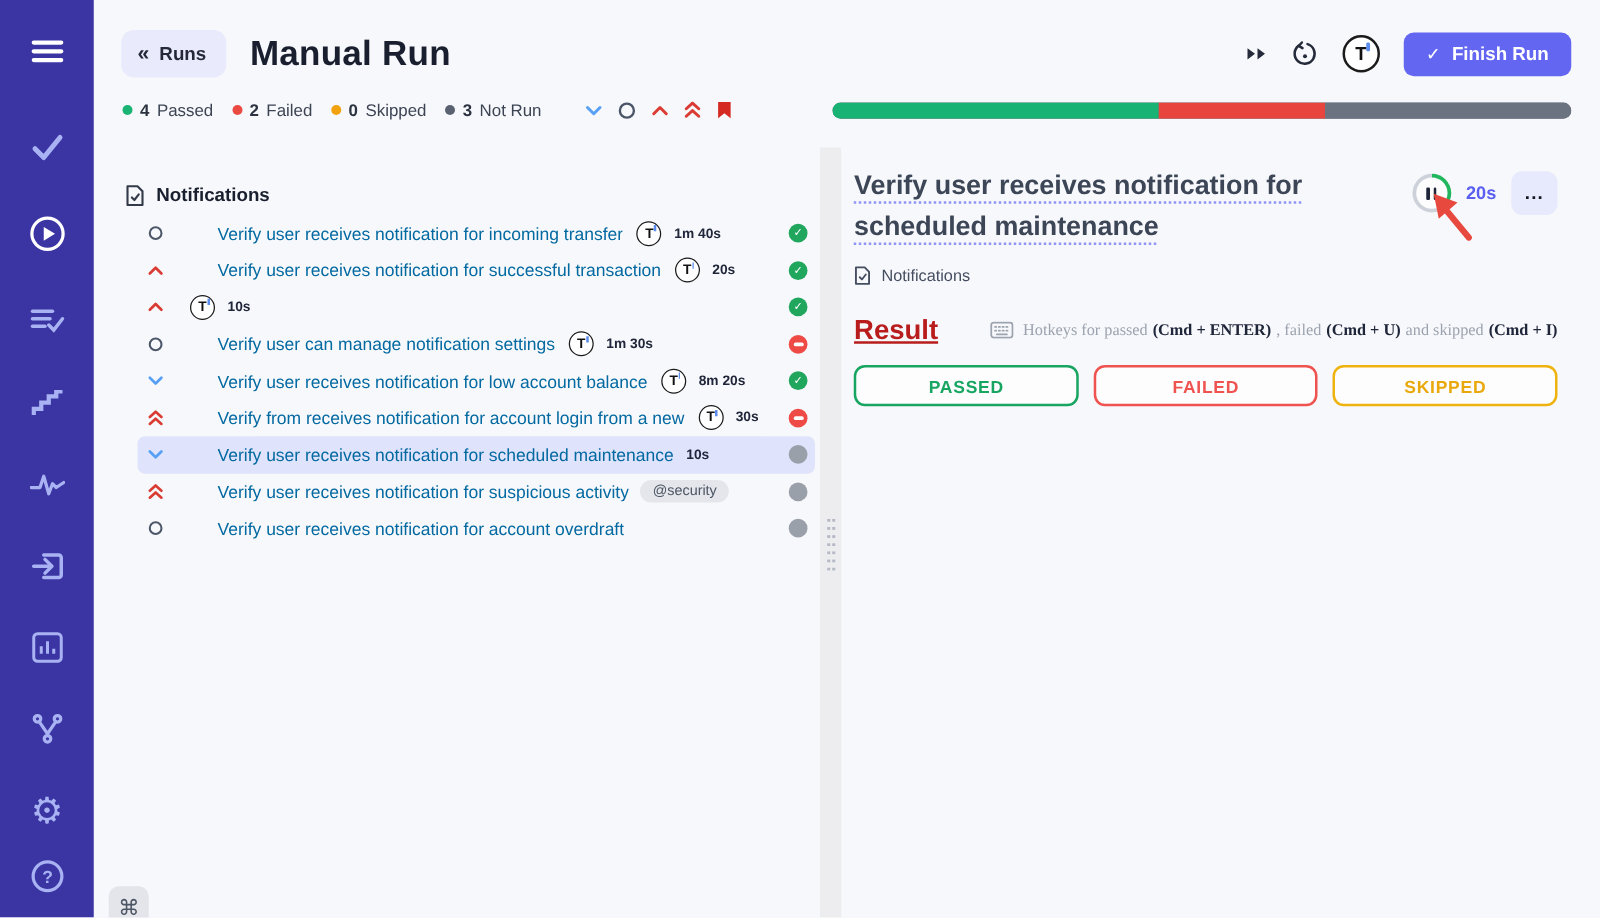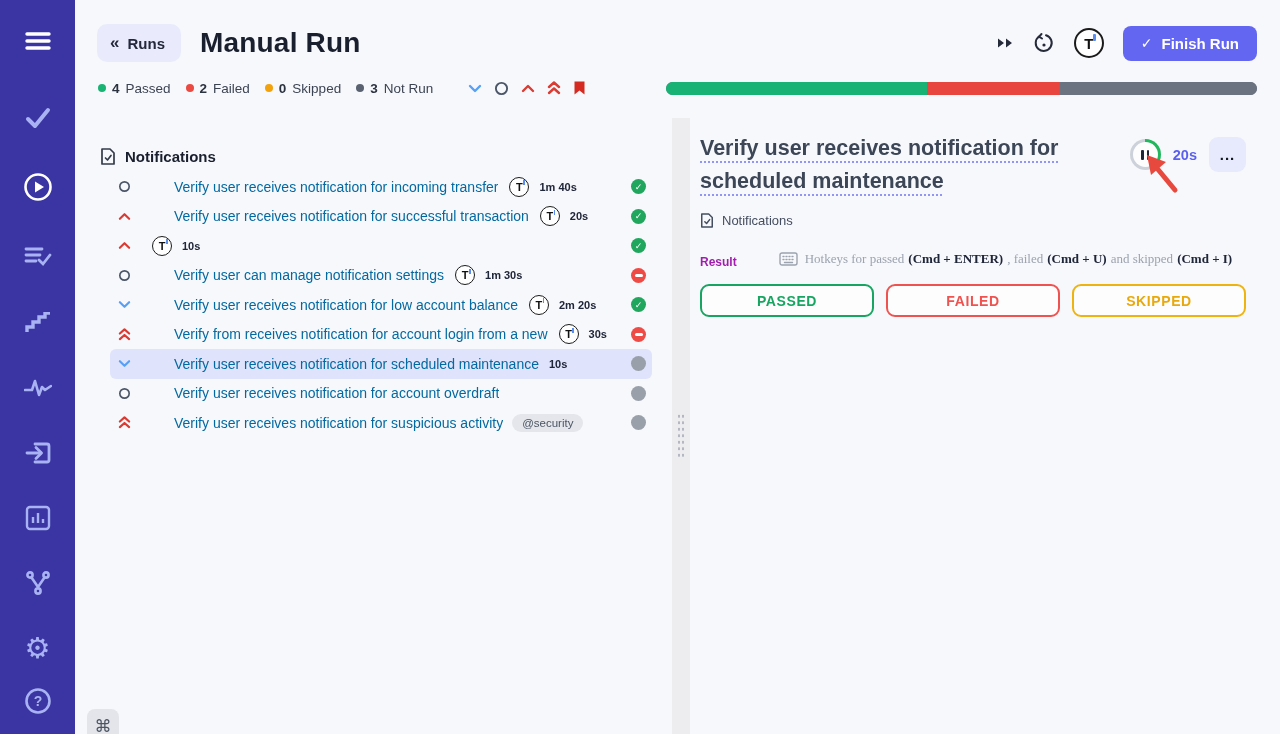--- a/index.html
+++ b/index.html
@@ -148,21 +148,21 @@
   .timer-label { font-size:14.5px; font-weight:700; color:#5a5ff1; }
   .more-btn {
     width:37px; height:35px; border:none; border-radius:9px; background:#e7e9fc; cursor:pointer;
     font-size:15px; font-weight:700; color:#14181f; letter-spacing:1px; line-height:10px;
   }
   .annotation-arrow { position:absolute; top:36px; right:96px; pointer-events:none; }
 
   .breadcrumb { display:flex; align-items:center; gap:8px; margin-top:14px; color:#454d60; font-size:13px; }
 
   .result-row { display:flex; align-items:baseline; margin-top:22px; }
-  .result-heading { font-size:12px; font-weight:700; color:#a21caf; }
+  .result-heading { font-size:22px; font-weight:700; color:#b91c1c;text-decoration:underline; }
   .hotkeys { margin-left:42px; font-size:13px; color:#9ca3af; display:flex; align-items:center; gap:4px; flex-wrap:nowrap; white-space:nowrap;font-family:Liberation Serif, serif; }
   .hotkeys .kbd-icon { color:#9ca3af; display:flex; align-self:center; margin-right:3px; }
   .hotkeys b { color:#20263a; }
 
   .result-buttons { display:flex; gap:12px; margin-top:15px; }
   .result-btn {
     flex:1; height:33px; background:#fdfdfe; border-radius:9px; cursor:pointer;
     font:700 14px "Liberation Sans","DejaVu Sans",sans-serif; letter-spacing:.6px;
   }
   .btn-passed { border:2px solid #17a561; color:#17a561; }
@@ -425,21 +425,21 @@
   </div>
           <div class="test-row prio-low status-passed">
     <span class="prio p-low">
               <svg width="13" height="9" viewBox="0 0 14 9">
                 <path d="M2 2 L7 7 L12 2" fill="none" stroke="#57a0f6" stroke-width="2.3" stroke-linecap="round" stroke-linejoin="round"></path>
               </svg>
             </span>
 
     <span class="row-title">Verify user receives notification for low account balance</span>
     <span class="t-logo">T<span class="tick"></span></span>
-    <span class="row-duration">2m 20s</span>
+    <span class="row-duration">8m 20s</span>
 
     <span class="row-status"></span>
   </div>
           <div class="test-row prio-highest status-failed">
 
     <span class="prio p-highest">
               <svg width="13" height="13" viewBox="0 0 14 14">
                 <g fill="none" stroke="#da3c34" stroke-width="2.3" stroke-linecap="round" stroke-linejoin="round">
                   <path d="M2 6 L7 1.5 L12 6"></path>
                   <path d="M2 12 L7 7.5 L12 12"></path>
@@ -458,45 +458,45 @@
                 <path d="M2 2 L7 7 L12 2" fill="none" stroke="#57a0f6" stroke-width="2.3" stroke-linecap="round" stroke-linejoin="round"></path>
               </svg>
             </span>
 
     <span class="row-title">Verify user receives notification for scheduled maintenance</span>
 
     <span class="row-duration">10s</span>
 
     <span class="row-status"></span>
   </div>
-          <div class="test-row prio-normal status-notrun">
-
-    <span class="prio p-normal">
-              <svg width="13" height="13" viewBox="0 0 15 15">
-                <circle cx="7.5" cy="7.5" r="5.4" fill="none" stroke="#4c5669" stroke-width="1.9"></circle>
-              </svg>
-            </span>
-
-    <span class="row-title">Verify user receives notification for account overdraft</span>
-
-    <span class="row-status"></span>
-  </div>
           <div class="test-row prio-highest status-notrun">
 
     <span class="prio p-highest">
               <svg width="13" height="13" viewBox="0 0 14 14">
                 <g fill="none" stroke="#da3c34" stroke-width="2.3" stroke-linecap="round" stroke-linejoin="round">
                   <path d="M2 6 L7 1.5 L12 6"></path>
                   <path d="M2 12 L7 7.5 L12 12"></path>
                 </g>
               </svg>
             </span>
     <span class="row-title">Verify user receives notification for suspicious activity</span>
 
     <span class="row-tag">@security</span>
+    <span class="row-status"></span>
+  </div>
+          <div class="test-row prio-normal status-notrun">
+
+    <span class="prio p-normal">
+              <svg width="13" height="13" viewBox="0 0 15 15">
+                <circle cx="7.5" cy="7.5" r="5.4" fill="none" stroke="#4c5669" stroke-width="1.9"></circle>
+              </svg>
+            </span>
+
+    <span class="row-title">Verify user receives notification for account overdraft</span>
+
     <span class="row-status"></span>
   </div>
         </div>
 
       <button class="cmd-btn">⌘</button>
     </section>
 
     <div class="divider">
       <div class="grip"></div>
     </div>

